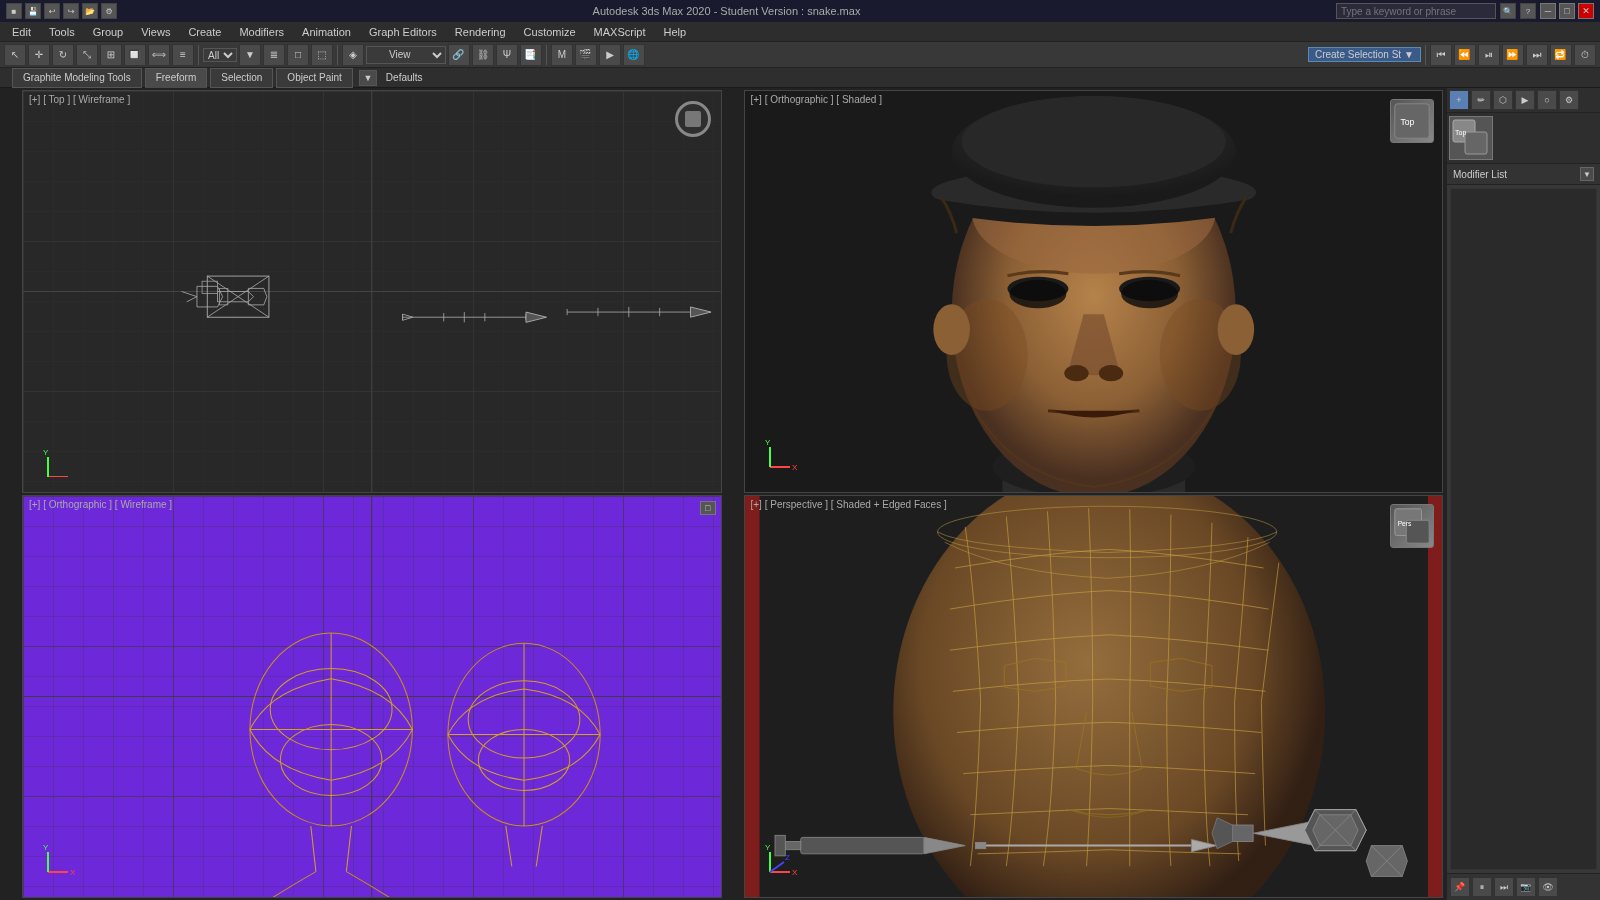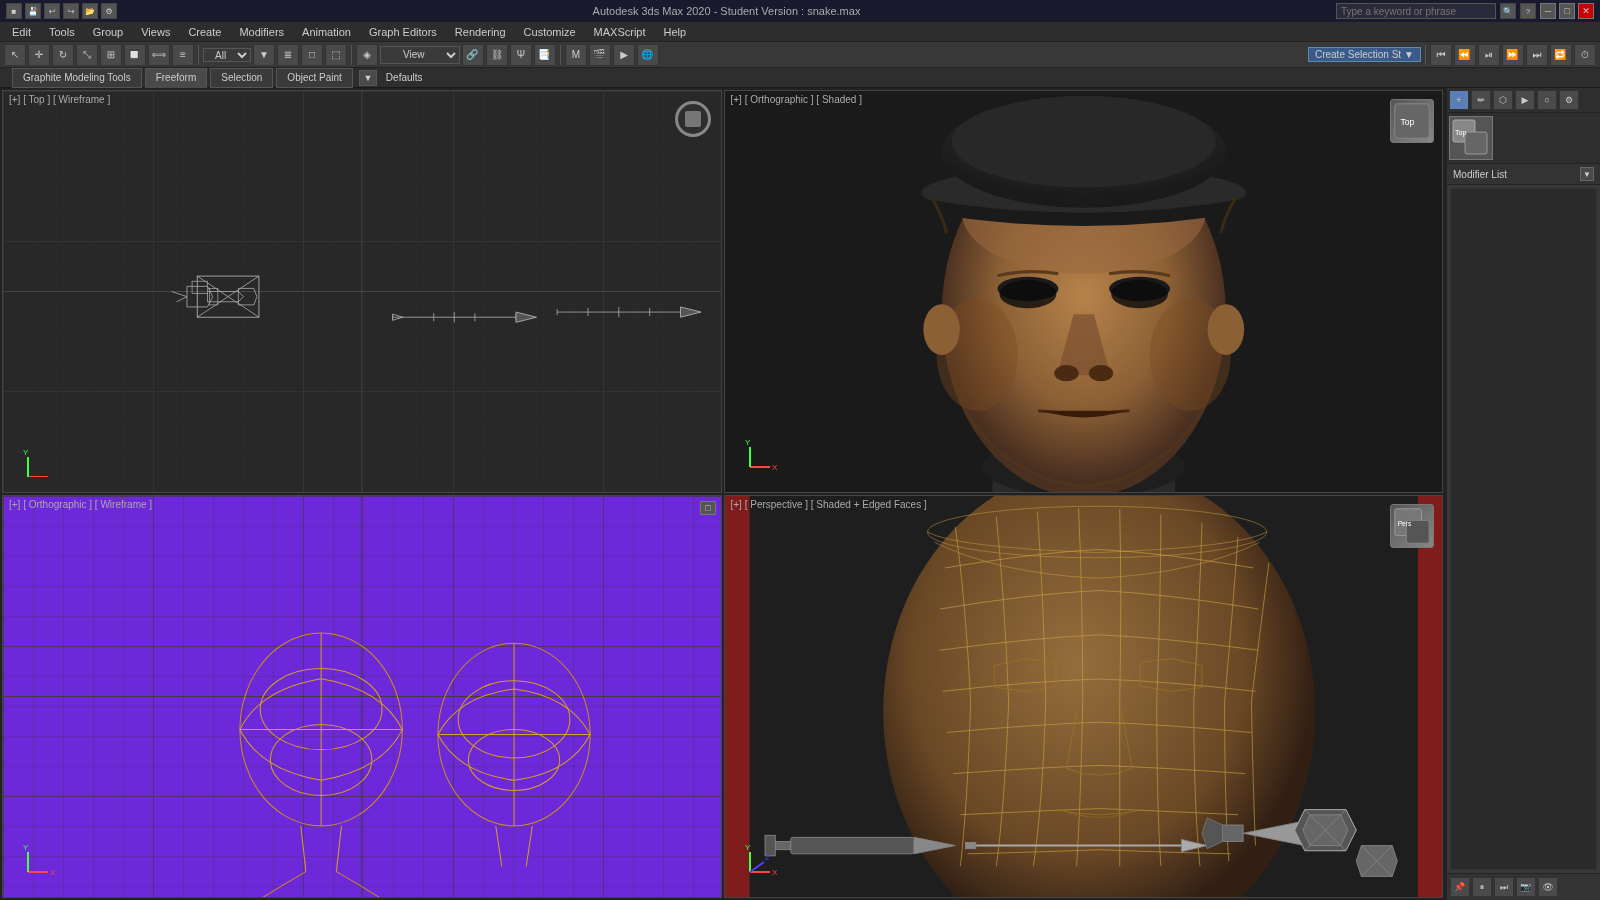--- a/index.html
+++ b/index.html
@@ -78,21 +78,21 @@
     }
     .tb-btn {
       width: 22px; height: 22px;
       background: #4a4a4a; border: 1px solid #333;
       display: flex; align-items: center; justify-content: center;
       font-size: 10px; color: #ccc; cursor: pointer;
     }
     .tb-separator { width: 1px; height: 20px; background: #555; margin: 0 2px; }
     .tb-select {
       background: #3a3a3a; border: 1px solid #555; color: #ccc;
-      font-size: 10px; height: 14px; padding: 0 7px;
+      font-size: 10px; height: 14px; padding: 0 0;
     }
     .tb-dropdown {
       background: #3a3a3a; border: 1px solid #555; color: #ccc;
       font-size: 10px; height: 18px; min-width: 50px; padding: 0 18px;
     }
 
     
     #graphite-bar {
       background: #2e2e2e;
       height: 20px;
@@ -127,20 +127,21 @@
       gap: 2px;
       background: #222;
       padding: 2px;
     }
 
     .viewport {
       background: #2a2a2a;
       position: relative;
       overflow: hidden;
       border: 1px solid #444;
+      margin-left: 20px;
     }
 
     .viewport-label {
       position: absolute;
       top: 3px; left: 6px;
       color: #aaa;
       font-size: 10px;
       z-index: 10;
       background: transparent;
     }

